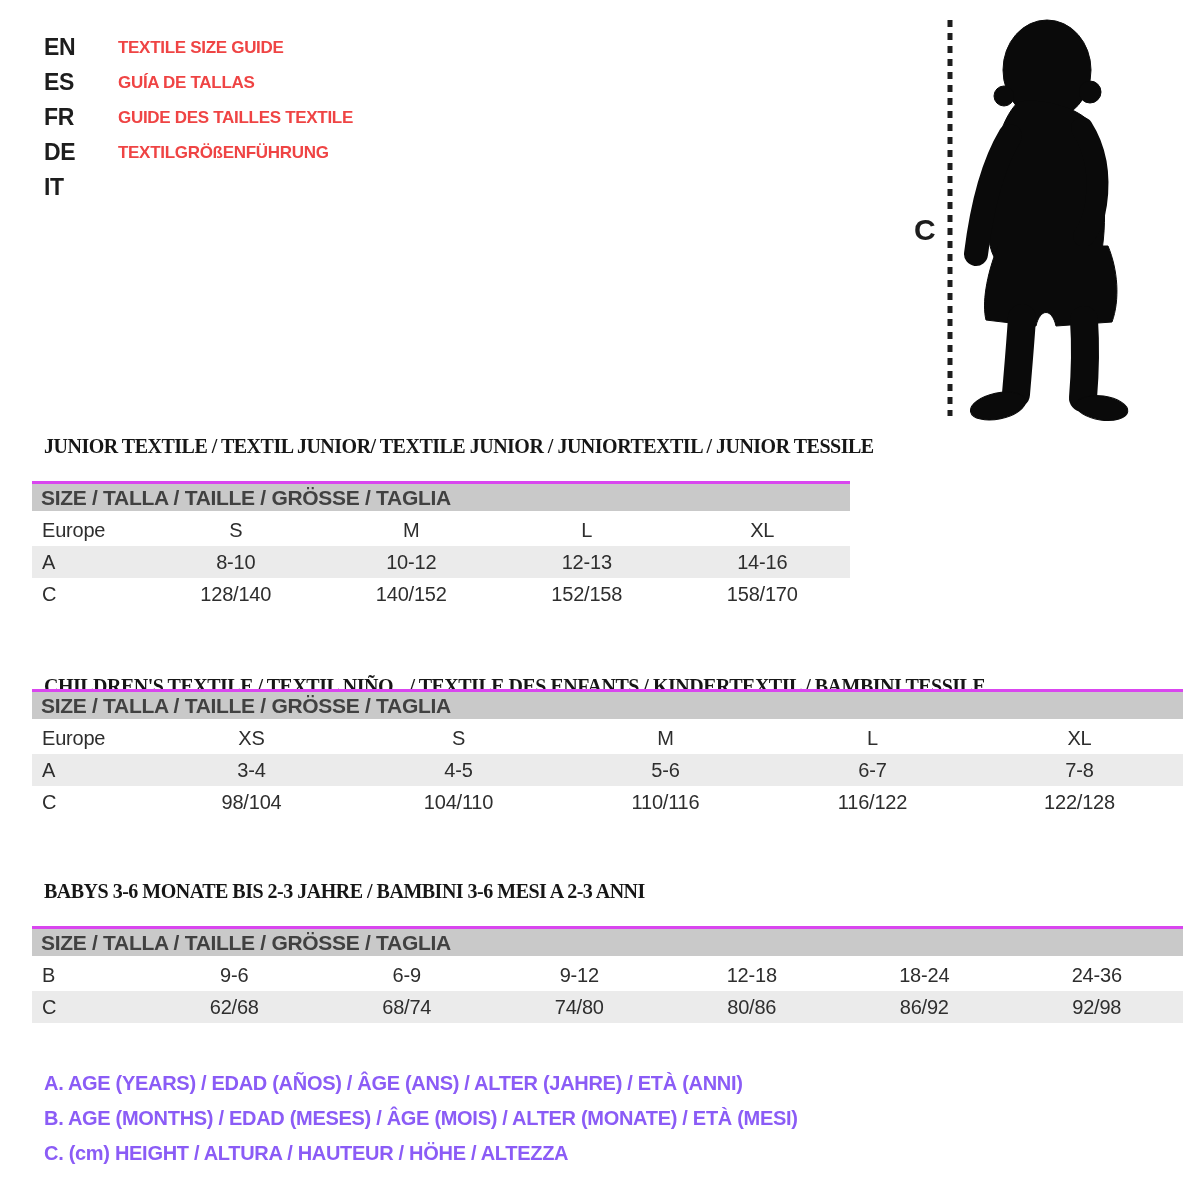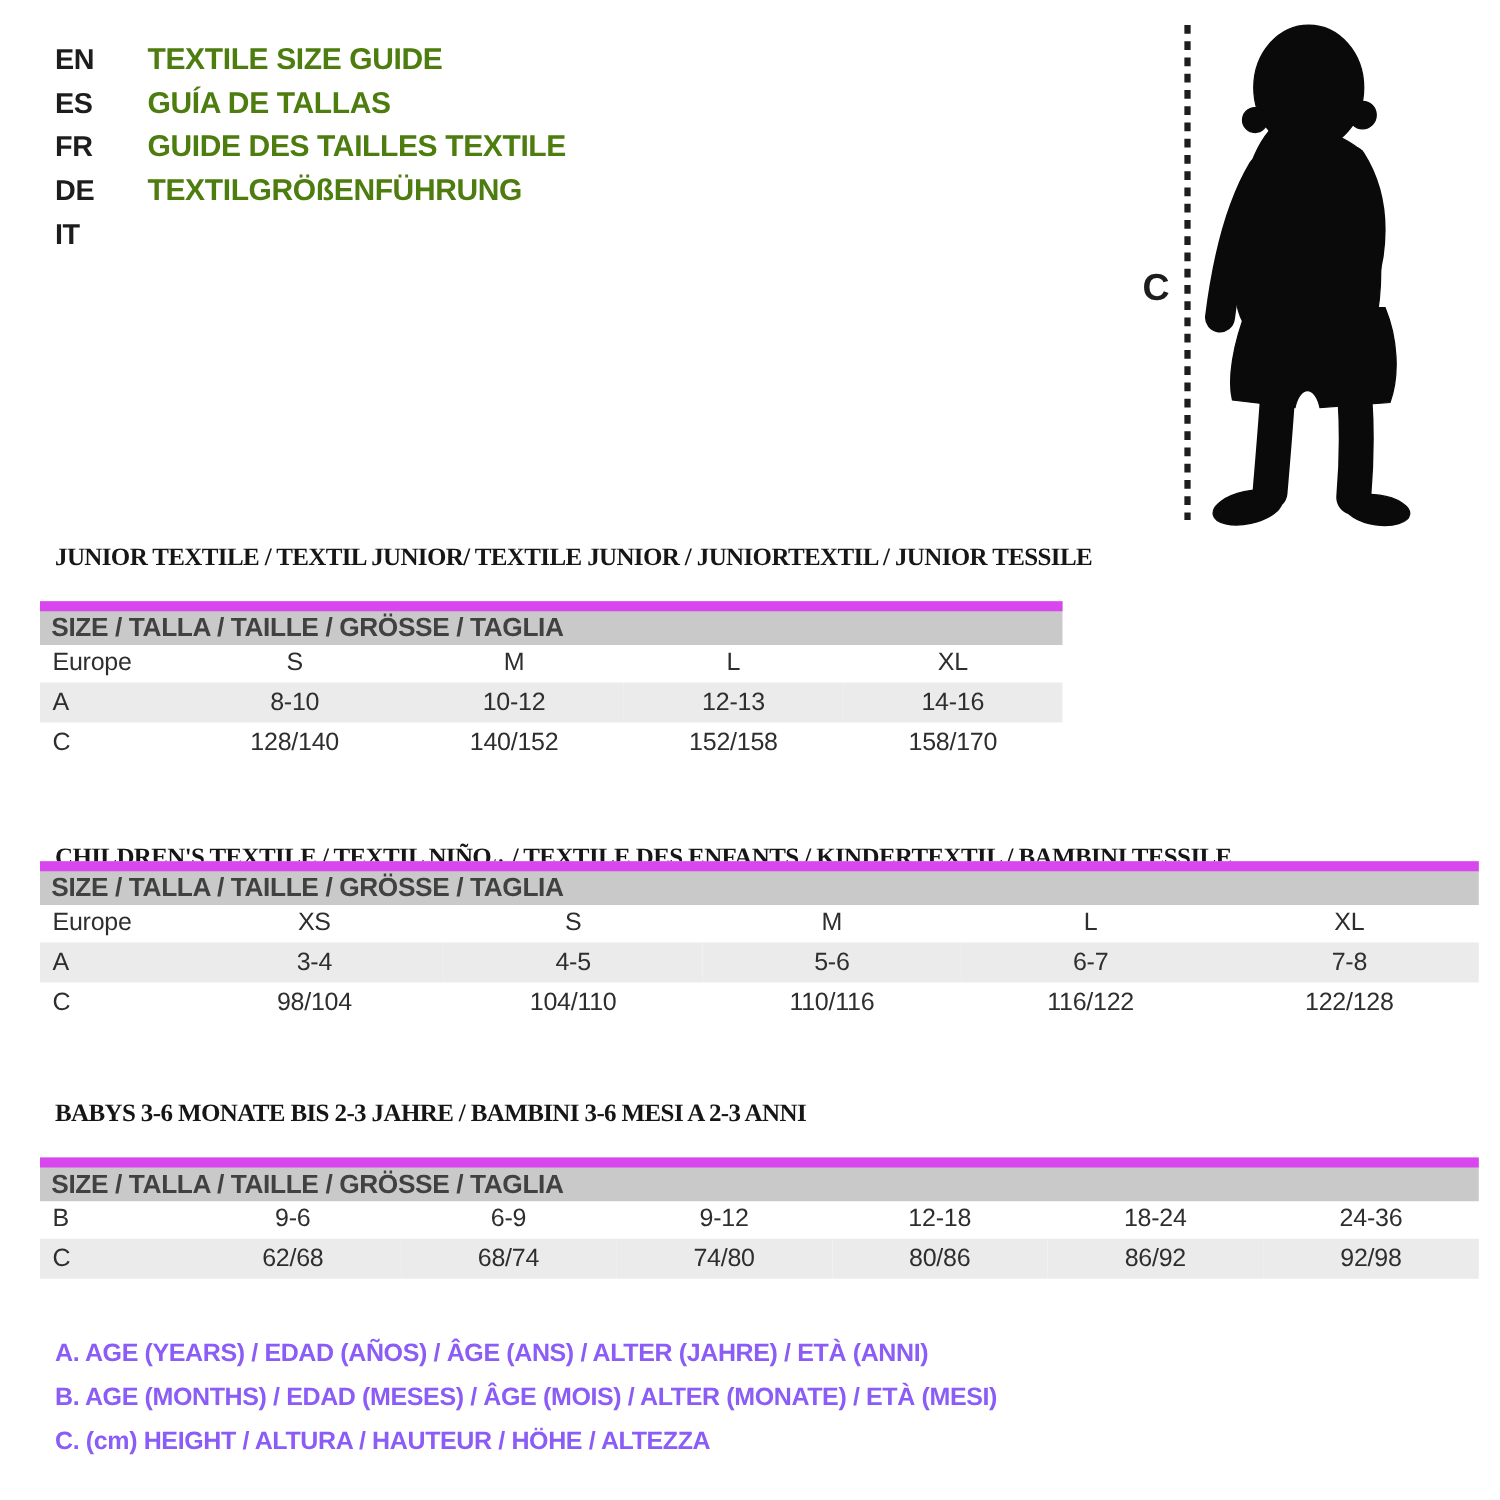--- a/index.html
+++ b/index.html
@@ -4,32 +4,32 @@
 <style>
   html,body{margin:0;padding:0;background:#ffffff;}
   .canvas{
     position:relative;width:1200px;height:1200px;background:#ffffff;overflow:hidden;
     font-family:"Liberation Sans","DejaVu Sans",sans-serif;color:#262626;
   }
   
   .lang-list{position:absolute;left:44px;top:30px;}
   .lang-row{display:flex;height:35px;align-items:center;}
   .lang-code{width:74px;font-size:23px;font-weight:bold;letter-spacing:-0.3px;color:#1d1d1d;}
-  .lang-label{font-size:24px;font-weight:bold;letter-spacing:-0.3px;color:#4d7c0f;white-space:nowrap;}
+  .lang-label{font-size:17px;font-weight:bold;letter-spacing:-0.3px;color:#ef4444;white-space:nowrap;}
   
   .figure-svg{position:absolute;left:880px;top:8px;width:270px;height:420px;}
   
   .section-heading{
     position:absolute;left:44px;font-size:20px;font-weight:bold;letter-spacing:-0.5px;
     color:#161616;white-space:nowrap;font-family:Liberation Serif, serif;
   }
   .sub-small{font-size:13px;vertical-align:-4px;font-weight:bold;}
   
   .size-bar{
-    position:absolute;left:32px;height:27px;background:#c9c9c9;border-top:8px solid #d946ef;
+    position:absolute;left:32px;height:27px;background:#c9c9c9;border-top:3px solid #d946ef;
     display:flex;align-items:center;padding-left:9px;box-sizing:content-box;
   }
   .size-bar span{font-size:21px;font-weight:bold;letter-spacing:-0.3px;color:#414141;white-space:nowrap;}
   
   table.size-table{position:absolute;left:32px;border-collapse:collapse;table-layout:fixed;}
   table.size-table td{
     font-size:20px;letter-spacing:-0.2px;color:#2e2e2e;text-align:center;vertical-align:middle;
     height:32px;padding:0;white-space:nowrap;
   }
   table.size-table td.cell-first{text-align:left;padding-left:10px;}

